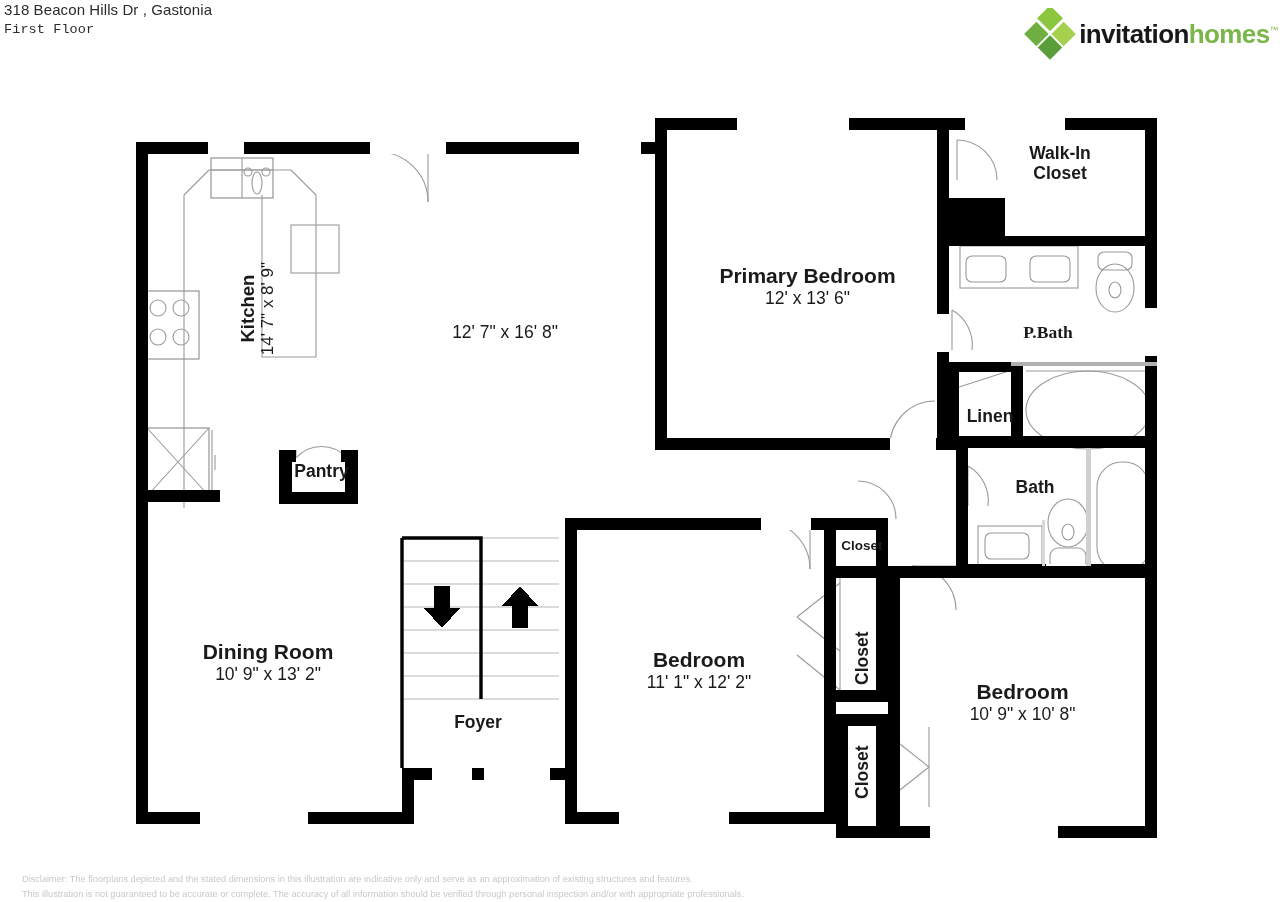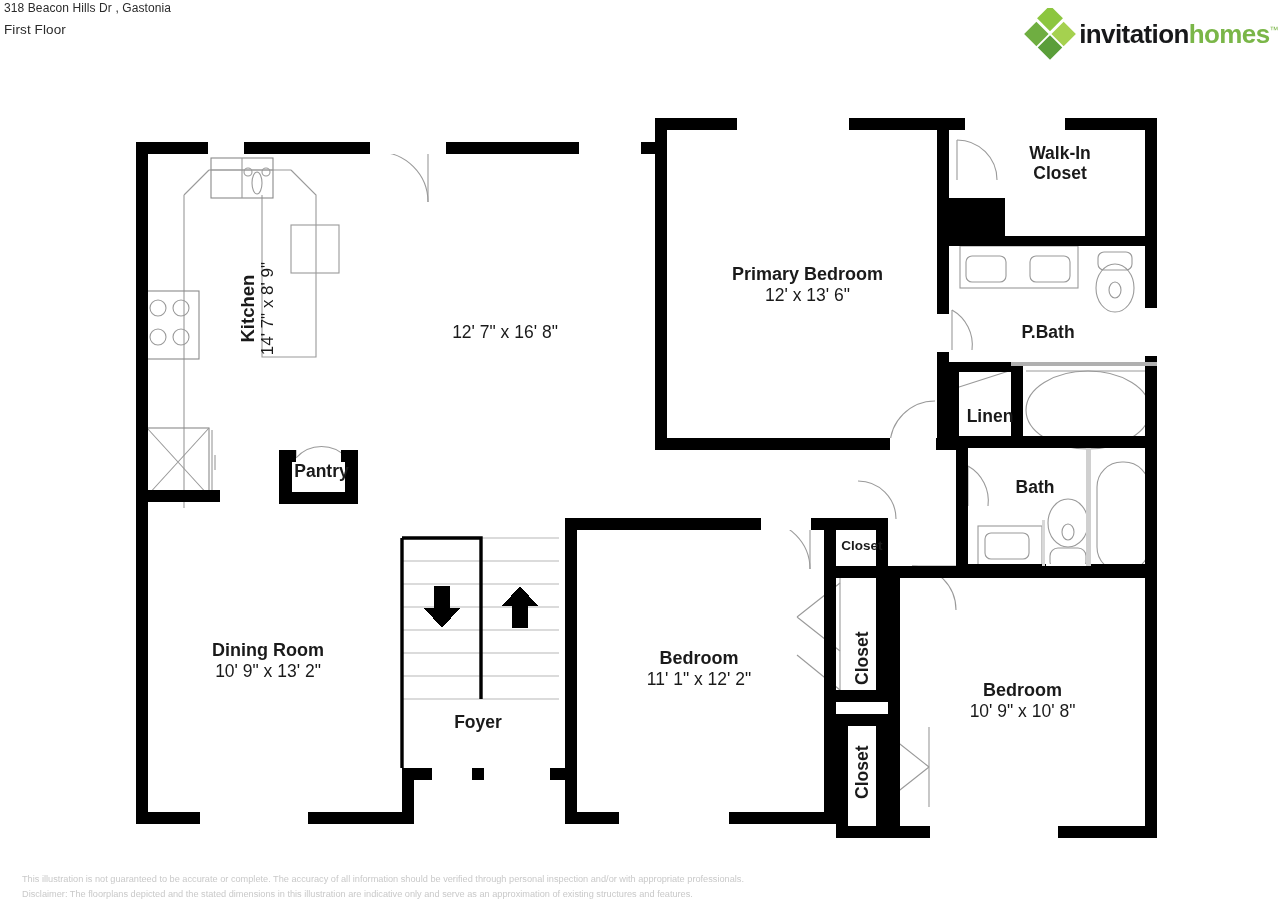--- a/index.html
+++ b/index.html
@@ -4,43 +4,43 @@
 <title>Floor Plan</title>
 <style>
   html,body{margin:0;padding:0;background:#ffffff;}
   body{
     width:1280px;height:902px;position:relative;overflow:hidden;
     font-family:"Liberation Sans","DejaVu Sans",sans-serif;
     color:#1a1a1a;
   }
   
   #header-address{
-    position:absolute;left:4px;top:1px;font-size:12px;color:#2b2b2b;
+    position:absolute;left:4px;top:1px;font-size:15px;color:#2b2b2b;
     letter-spacing:.1px;white-space:nowrap;
   }
   #header-floor{
     position:absolute;left:4px;top:22px;font-size:13.5px;color:#2b2b2b;
-    letter-spacing:.1px;white-space:nowrap;
+    letter-spacing:.1px;white-space:nowrap;font-family:Liberation Mono, monospace;
   }
   #brand-logo{position:absolute;right:2px;top:8px;display:flex;align-items:center;}
   #brand-mark{width:58px;height:52px;display:block;}
   #brand-word{font-size:26px;font-weight:700;letter-spacing:-.6px;white-space:nowrap;}
   .brand-a{color:#17181a;}
   .brand-b{color:#7ab648;}
   .brand-tm{font-size:9px;vertical-align:super;color:#7ab648;font-weight:400;}
 
   
   #plan{position:absolute;left:0;top:0;width:1280px;height:902px;}
   #plan svg{display:block;}
 
   
   .rlabel{position:absolute;text-align:center;line-height:1.16;pointer-events:none;}
   .rname{font-weight:700;white-space:nowrap;}
   .rdim{font-weight:400;white-space:nowrap;}
-  .lg .rname{font-size:18px;}
+  .lg .rname{font-size:21px;}
   .lg .rdim{font-size:17.5px;}
   .md .rname{font-size:18.5px;}
   .md .rdim{font-size:17px;}
   .sm .rname{font-size:17.5px;}
   .xs .rname{font-size:13.5px;}
   .vert{transform-origin:center center;}
 
   
   #disclaimer{position:absolute;left:22px;top:872px;width:1000px;color:#c9c9c9;
     font-size:9.2px;line-height:15px;}
@@ -286,21 +286,21 @@
 <div class="rlabel lg" style="left:680px;top:264px;width:255px;">
   <div class="rname">Primary Bedroom</div>
   <div class="rdim">12' x 13' 6"</div>
 </div>
 
 <div class="rlabel sm" style="left:988px;top:143px;width:144px;">
   <div class="rname">Walk-In</div>
   <div class="rname">Closet</div>
 </div>
 
-<div class="rlabel sm" style="left:988px;top:322px;width:120px;">
+<div class="rlabel sm" style="left:988px;top:322px;width:120px;font-family:Liberation Serif, serif;">
   <div class="rname">P.Bath</div>
 </div>
 
 <div class="rlabel sm" style="left:932px;top:406px;width:116px;">
   <div class="rname">Linen</div>
 </div>
 
 <div class="rlabel sm" style="left:980px;top:477px;width:110px;">
   <div class="rname">Bath</div>
 </div>
@@ -334,15 +334,15 @@
 
 <div class="rlabel sm vert" style="left:822px;top:648px;width:80px;transform:rotate(-90deg);">
   <div class="rname">Closet</div>
 </div>
 
 <div class="rlabel sm vert" style="left:822px;top:762px;width:80px;transform:rotate(-90deg);">
   <div class="rname">Closet</div>
 </div>
 
 <div id="disclaimer">
+  <div>Disclaimer: The floorplans depicted and the stated dimensions in this illustration are indicative only and serve as an approximation of existing structures and features.</div>
   <div>This illustration is not guaranteed to be accurate or complete. The accuracy of all information should be verified through personal inspection and/or with appropriate professionals.</div>
-  <div>Disclaimer: The floorplans depicted and the stated dimensions in this illustration are indicative only and serve as an approximation of existing structures and features.</div>
 </div>
 
 </body></html>

